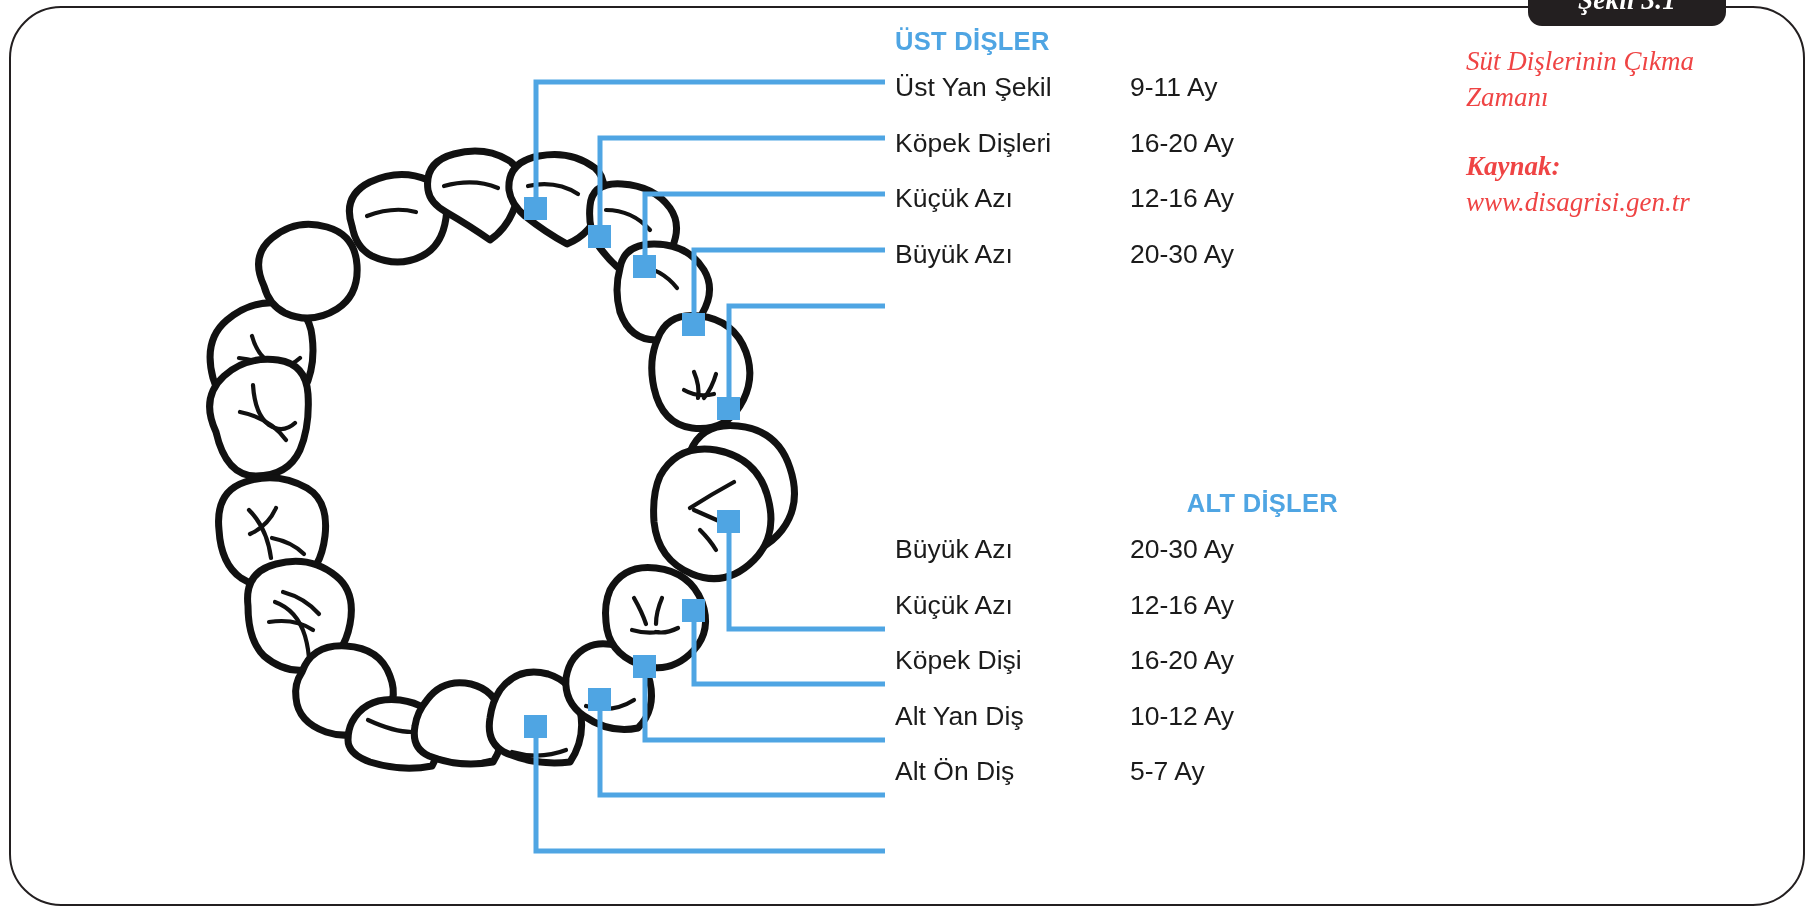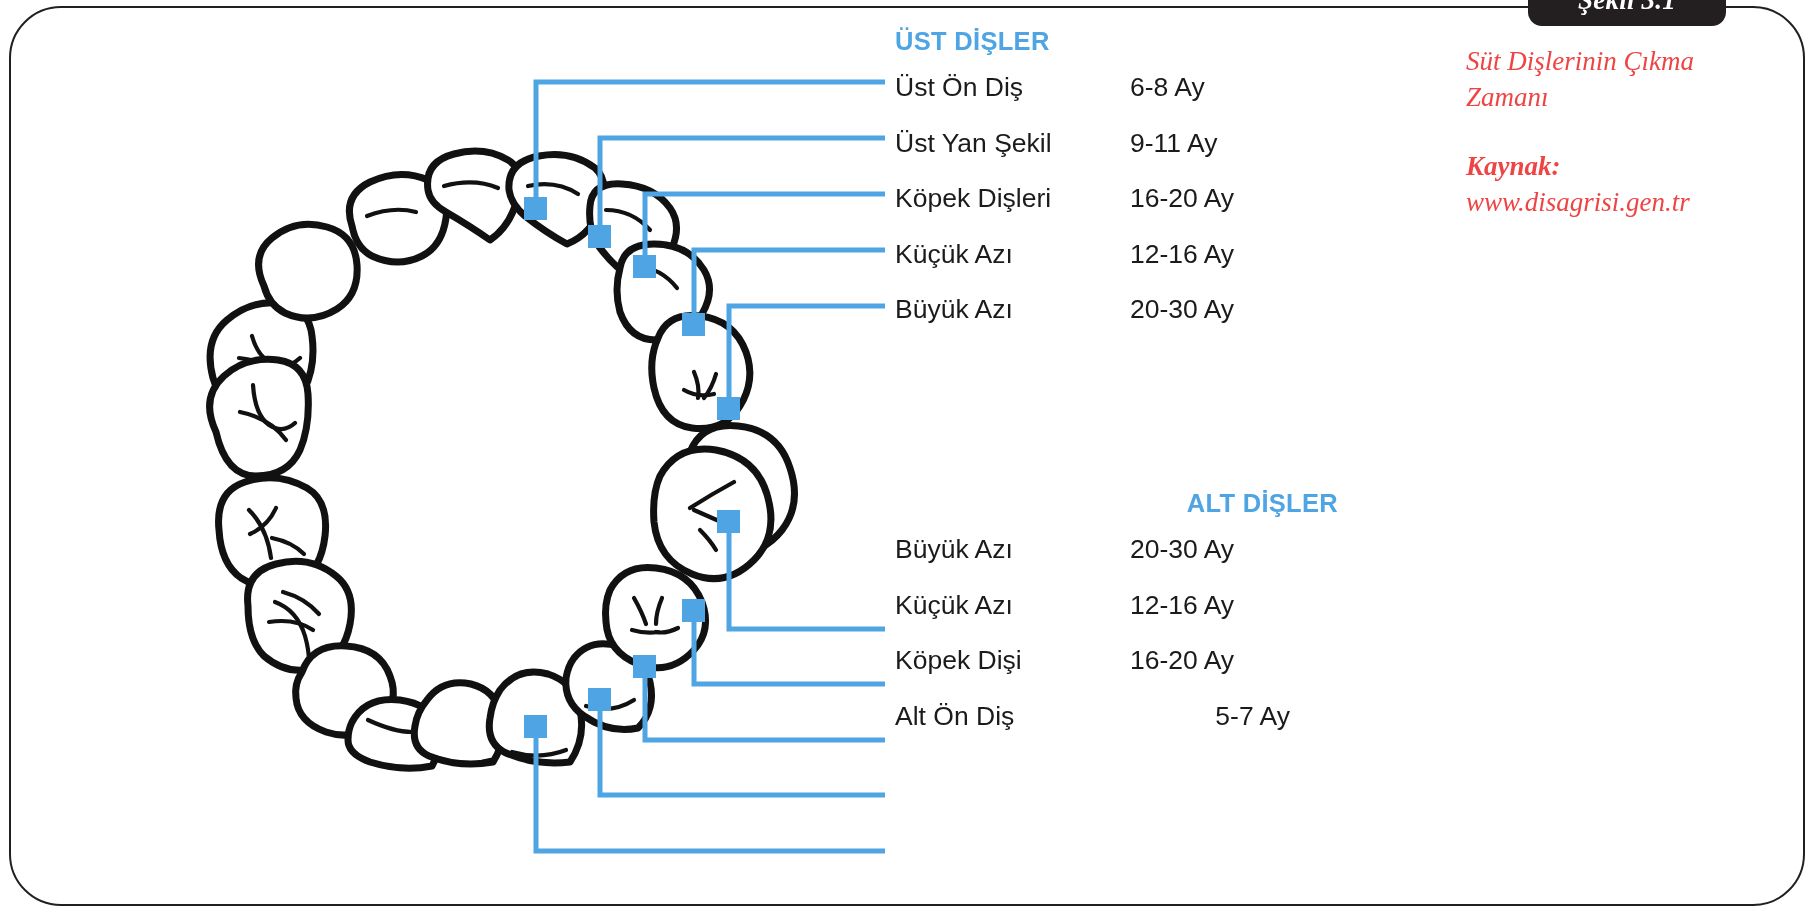--- a/index.html
+++ b/index.html
@@ -56,21 +56,21 @@
   .legend-row{
     position:relative;height:55.5px;display:flex;align-items:center;
     white-space:nowrap;
   }
   .legend-name{
     font-size:26.5px;color:#1b1b1b;width:235px;display:block;
   }
   .legend-age{
     font-size:26.5px;color:#1b1b1b;width:160px;display:block;text-align:left;
   }
-  .legend-age.right{text-align:right;padding-right:48px;}
+  .legend-age.right{text-align:left;padding-right:48px;}
 
   #legend-upper{left:895px;top:27px;}
   #legend-upper .legend-head{margin-bottom:4px;}
   #legend-lower{left:895px;top:489px;}
   #legend-lower .legend-head{margin-bottom:4px;text-align:right;}
 </style>
 </head>
 <body>
 
 <div id="figure-root">
@@ -184,24 +184,20 @@
   </svg>
 
   <div class="frame"></div>
 
   <div class="badge">Şekil 3.1</div>
 
   <div class="legend" id="legend-upper">
     <div class="legend-head">ÜST DİŞLER</div>
 
     <div class="legend-row">
-      <span class="legend-name">Üst Ön Diş</span>
-      <span class="legend-age">6-8 Ay</span>
-    </div>
-    <div class="legend-row">
       <span class="legend-name">Üst Yan Şekil</span>
       <span class="legend-age">9-11 Ay</span>
     </div>
     <div class="legend-row">
       <span class="legend-name">Köpek Dişleri</span>
       <span class="legend-age">16-20 Ay</span>
     </div>
     <div class="legend-row">
       <span class="legend-name">Küçük Azı</span>
       <span class="legend-age">12-16 Ay</span>
@@ -219,20 +215,24 @@
       <span class="legend-name">Büyük Azı</span>
       <span class="legend-age">20-30 Ay</span>
     </div>
     <div class="legend-row">
       <span class="legend-name">Küçük Azı</span>
       <span class="legend-age">12-16 Ay</span>
     </div>
     <div class="legend-row">
       <span class="legend-name">Köpek Dişi</span>
       <span class="legend-age">16-20 Ay</span>
+    </div>
+    <div class="legend-row">
+      <span class="legend-name">Alt Yan Diş</span>
+      <span class="legend-age">10-12 Ay</span>
     </div>
     <div class="legend-row">
       <span class="legend-name">Alt Ön Diş</span>
       <span class="legend-age right">5-7 Ay</span>
     </div>
   </div>
 
   <div class="caption-panel">
     <div class="caption-title">Süt Dişlerinin Çıkma Zamanı</div>
     <div class="caption-source">

